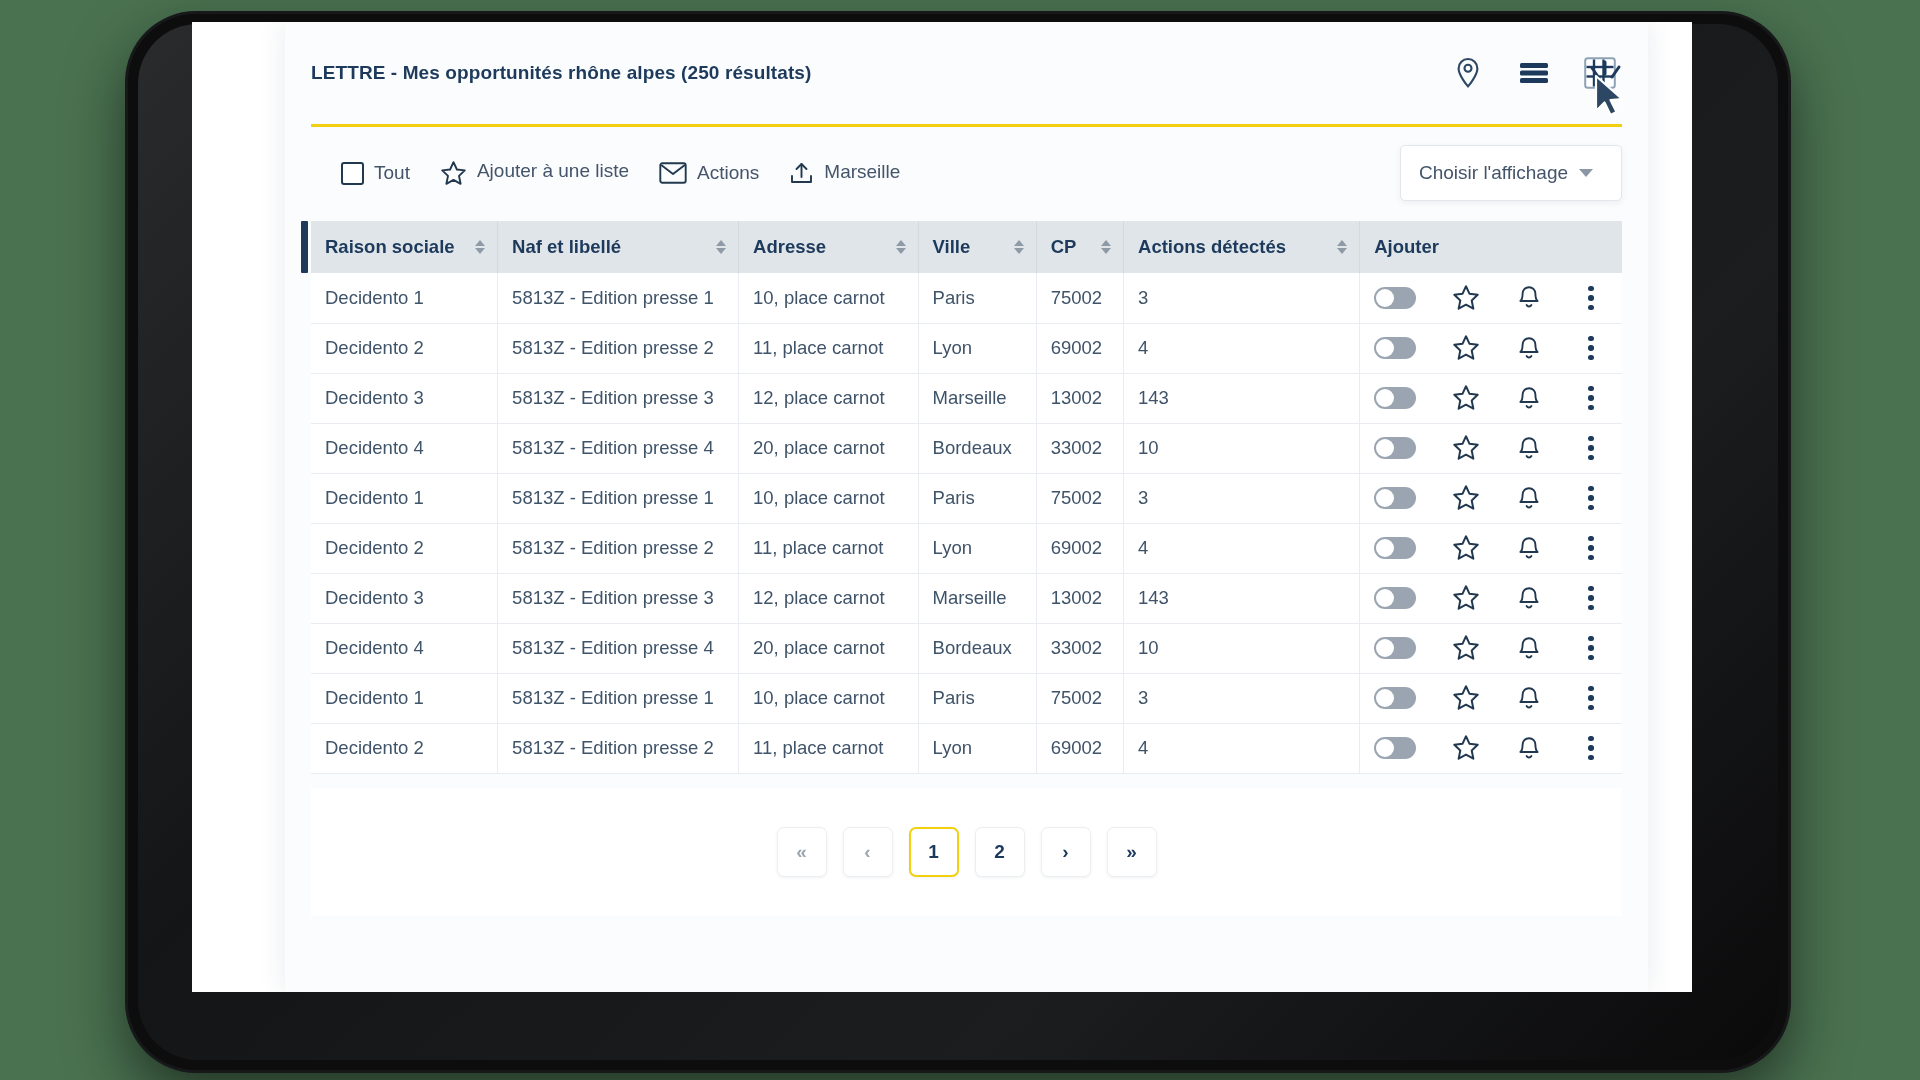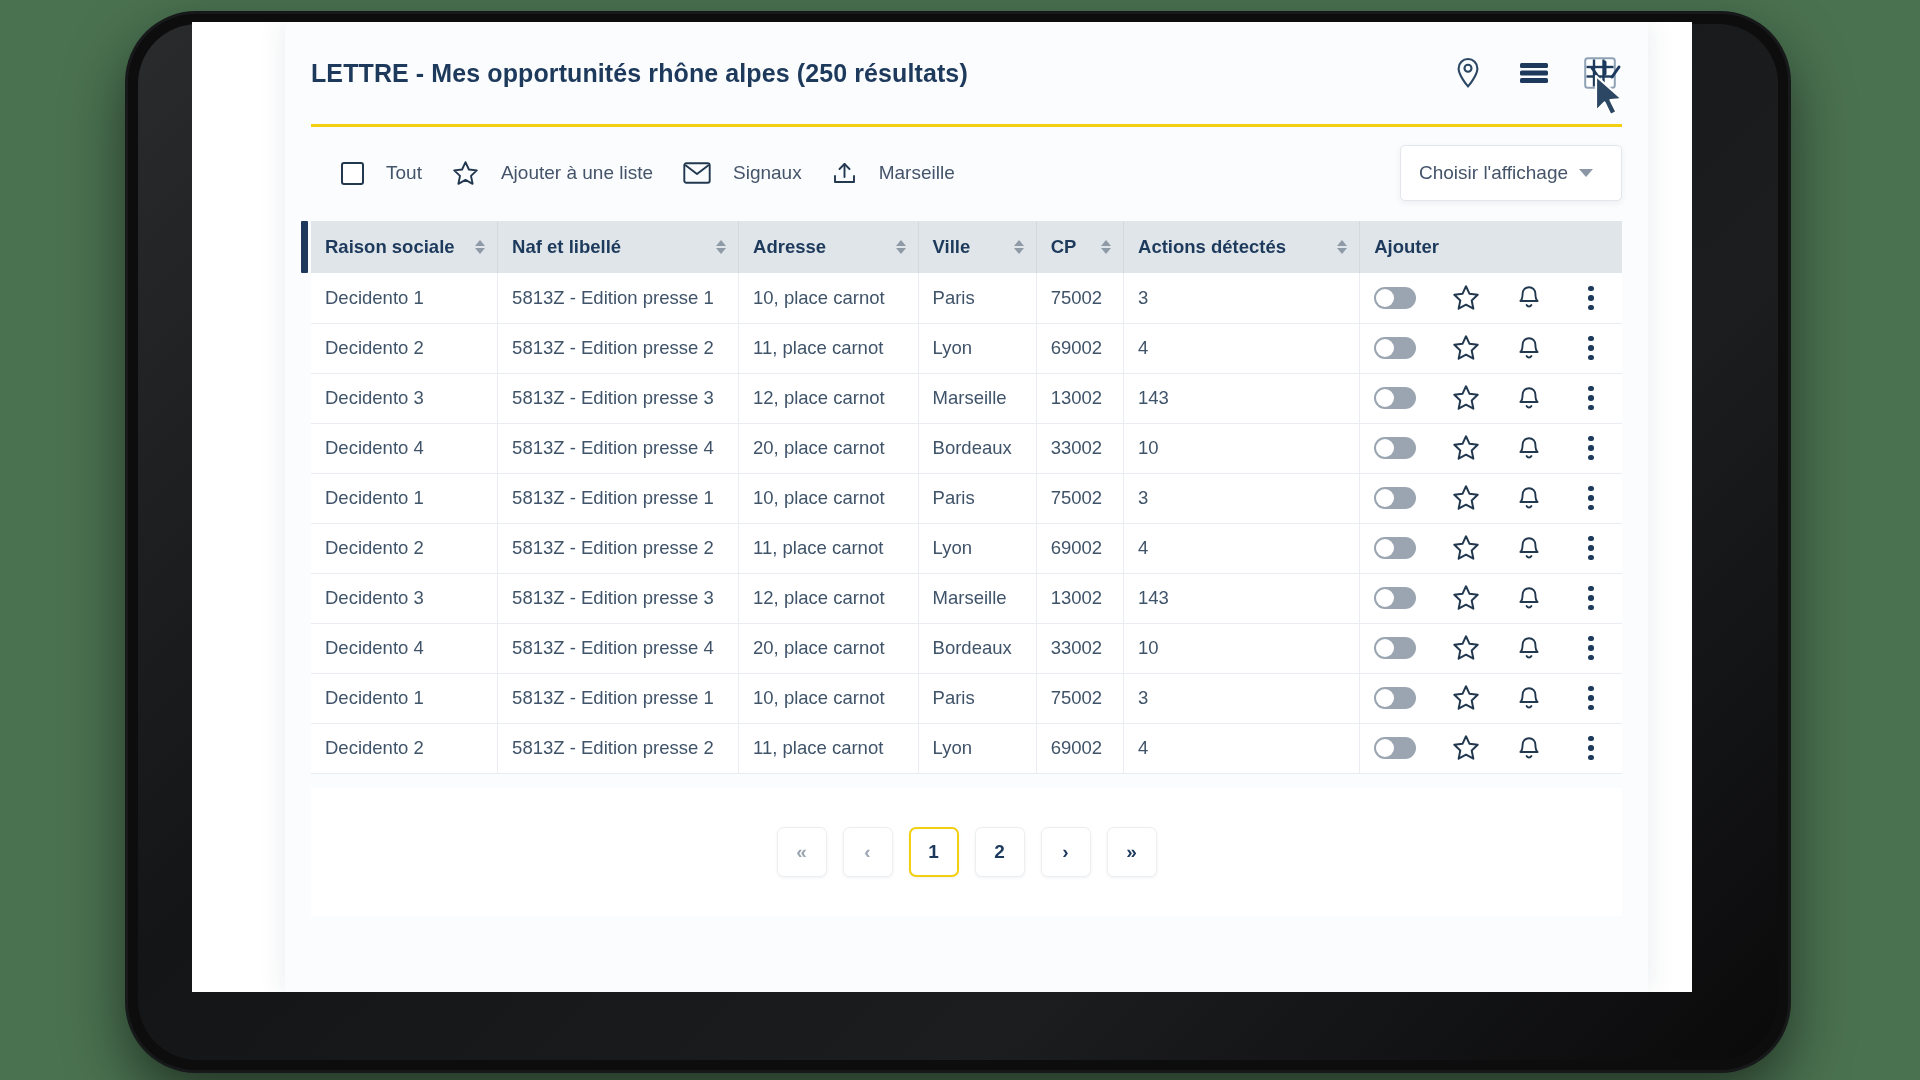--- a/index.html
+++ b/index.html
@@ -67,21 +67,21 @@
   #titlebar {
     position: relative;
     height: 102px;
     padding: 0 28px 0 26px;
     display: flex;
     align-items: center;
     justify-content: space-between;
     background: #fbfcfd;
   }
   #page-title {
-    font-size: 25px;
+    font-size: 19px;
     font-weight: bold;
     color: #1d3a5c;
     letter-spacing: .1px;
     white-space: nowrap;
   }
   #titlebar-icons {
     display: flex;
     align-items: center;
     gap: 26px;
     position: relative;
@@ -114,22 +114,22 @@
     padding: 18px 26px 16px 26px;
   }
   #toolbar-actions {
     display: flex;
     align-items: center;
     gap: 10px;
     padding-left: 20px;
   }
   .tool-item {
     display: flex;
-    align-items: center;
-    gap: 22px;
+    align-items: flex-start;
+    gap: 10px;
     padding: 6px 10px;
     color: #44546a;
     font-size: 19px;
     white-space: nowrap;
   }
   .tool-item .ti-icon {
     display: flex; align-items: center; justify-content: center;
     color: #22384f;
   }
   #checkbox-tout {
@@ -381,21 +381,21 @@
             <span>Ajouter à une liste</span>
           </div>
 
           <div class="tool-item">
             <span class="ti-icon">
               <svg width="28" height="22" viewBox="0 0 28 22">
                 <rect x="1.3" y="1.3" width="25.4" height="19.4" rx="2" fill="none" stroke="#22384f" stroke-width="1.9"></rect>
                 <path d="M2.2 3 L14 12 L25.8 3" fill="none" stroke="#22384f" stroke-width="1.9" stroke-linejoin="round"></path>
               </svg>
             </span>
-            <span>Signaux</span>
+            <span>Actions</span>
           </div>
 
           <div class="tool-item">
             <span class="ti-icon">
               <svg width="25" height="25" viewBox="0 0 25 25">
                 <path d="M3 15 L3 21 L22 21 L22 15" fill="none" stroke="#22384f" stroke-width="1.9" stroke-linecap="round" stroke-linejoin="round"></path>
                 <line x1="12.5" y1="3" x2="12.5" y2="16" stroke="#22384f" stroke-width="1.9" stroke-linecap="round"></line>
                 <path d="M7.5 8 L12.5 3 L17.5 8" fill="none" stroke="#22384f" stroke-width="1.9" stroke-linecap="round" stroke-linejoin="round"></path>
               </svg>
             </span>

